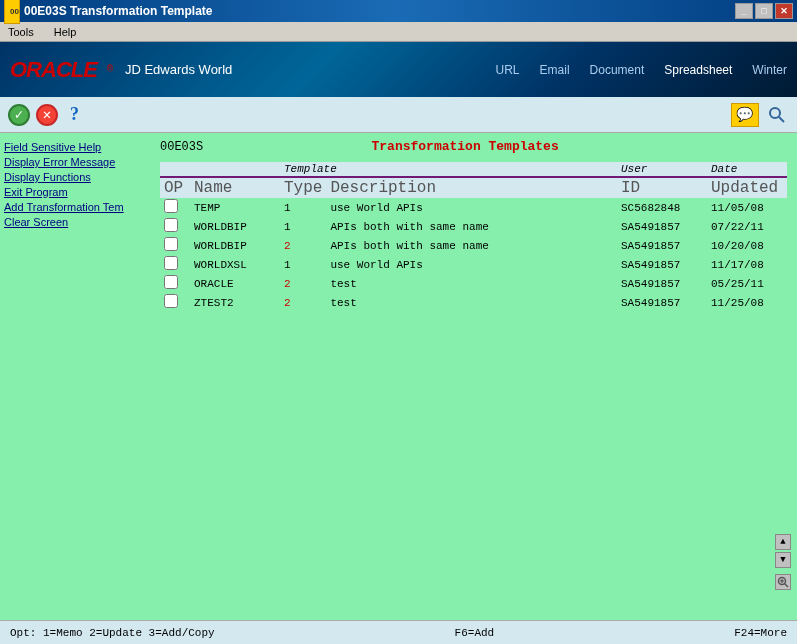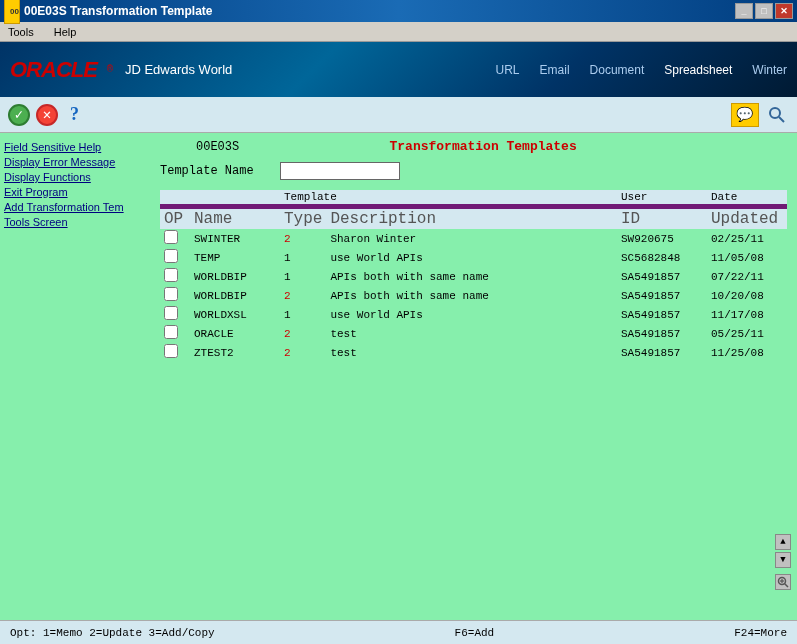--- a/index.html
+++ b/index.html
@@ -103,21 +103,21 @@
       font-family: 'Courier New', Courier, monospace;
       font-size: 12px;
     }
 
     .form-header {
       display: flex;
       justify-content: space-between;
       align-items: center;
       margin-bottom: 8px;
     }
-    .form-id { color: #000; font-size: 12px; margin-left: 36px; }
+    .form-id { color: #000; font-size: 12px; }
     .form-title { color: #cc0000; font-size: 13px; font-weight: bold; text-align: center; flex: 1; }
 
     .form-field { display: flex; align-items: center; margin-bottom: 10px; }
     .form-label { width: 120px; font-size: 12px; }
     .form-input {
       width: 120px; height: 18px;
       border: 1px solid #666;
       background: white;
       font-family: 'Courier New', monospace;
       font-size: 12px;
@@ -128,21 +128,21 @@
     .data-table { width: 100%; border-collapse: collapse; font-size: 11px; font-family: 'Courier New', monospace; }
     .data-table th { text-align: left; padding: 1px 4px; font-weight: normal; color: #000; background: #d4e8f0; }
     .data-table td { padding: 1px 4px; color: #000; }
     .data-table .col-op { width: 30px; }
     .data-table .col-name { width: 90px; }
     .data-table .col-type { width: 40px; color: #cc0000; }
     .data-table .col-desc { width: 220px; margin-left: 20px; }
     .data-table .col-user { width: 90px; }
     .data-table .col-date { width: 80px; }
 
-    .data-table .header-row th { border-bottom: 5px solid #701a75; }
+    .data-table .header-row th { border-bottom: 2px solid #701a75; font-style: italic; }
     .data-table .sub-header th { color: #555; font-size: 16px; }
 
     .row-checkbox { width: 14px; height: 14px; margin-right: 2px; }
 
     tr.data-row td { vertical-align: middle; }
 
     
     .status-bar {
       height: 24px;
       background: #d4e8f0;
@@ -227,36 +227,32 @@
 </div>
 
 <div class="main-area">
 
   <div class="sidebar">
     <a>Field Sensitive Help</a>
     <a>Display Error Message</a>
     <a>Display Functions</a>
     <a>Exit Program</a>
     <a>Add Transformation Tem</a>
-    <a>Tools Screen</a>
+    <a>Clear Screen</a>
   </div>
 
   <div class="content-wrapper">
     <div class="content">
 
       <div class="form-header">
         <span class="form-id">00E03S</span>
         <span class="form-title">Transformation Templates</span>
         <span style="width:60px;"></span>
       </div>
 
-      <div class="form-field">
-        <span class="form-label">Template Name</span>
-        <input class="form-input" type="text" value="" style="">
-      </div>
 
       <table class="data-table">
         <thead>
           <tr class="header-row">
             <th colspan="2" class="col-op"></th>
             <th colspan="2">Template</th>
             <th></th>
             <th>User</th>
             <th>Date</th>
           </tr>
@@ -264,29 +260,20 @@
             <th class="col-op">OP</th>
             <th class="col-name">Name</th>
             <th class="col-type">Type</th>
             <th class="col-desc">Description</th>
             <th></th>
             <th class="col-user">ID</th>
             <th class="col-date">Updated</th>
           </tr>
         </thead>
         <tbody id="table-body">
-        <tr class="data-row">
-              <td class="col-op"><input type="checkbox" class="row-checkbox" style=""></td>
-              <td class="col-name">SWINTER</td>
-              <td class="col-type" style="color: rgb(204, 0, 0);">2</td>
-              <td class="col-desc">Sharon Winter</td>
-              <td></td>
-              <td class="col-user">SW920675</td>
-              <td class="col-date">02/25/11</td>
-            </tr>
             <tr class="data-row">
               <td class="col-op"><input type="checkbox" class="row-checkbox" style=""></td>
               <td class="col-name">TEMP</td>
               <td class="col-type" style="color: rgb(0, 0, 0);">1</td>
               <td class="col-desc">use World APIs</td>
               <td></td>
               <td class="col-user">SC5682848</td>
               <td class="col-date">11/05/08</td>
             </tr>
             <tr class="data-row">

